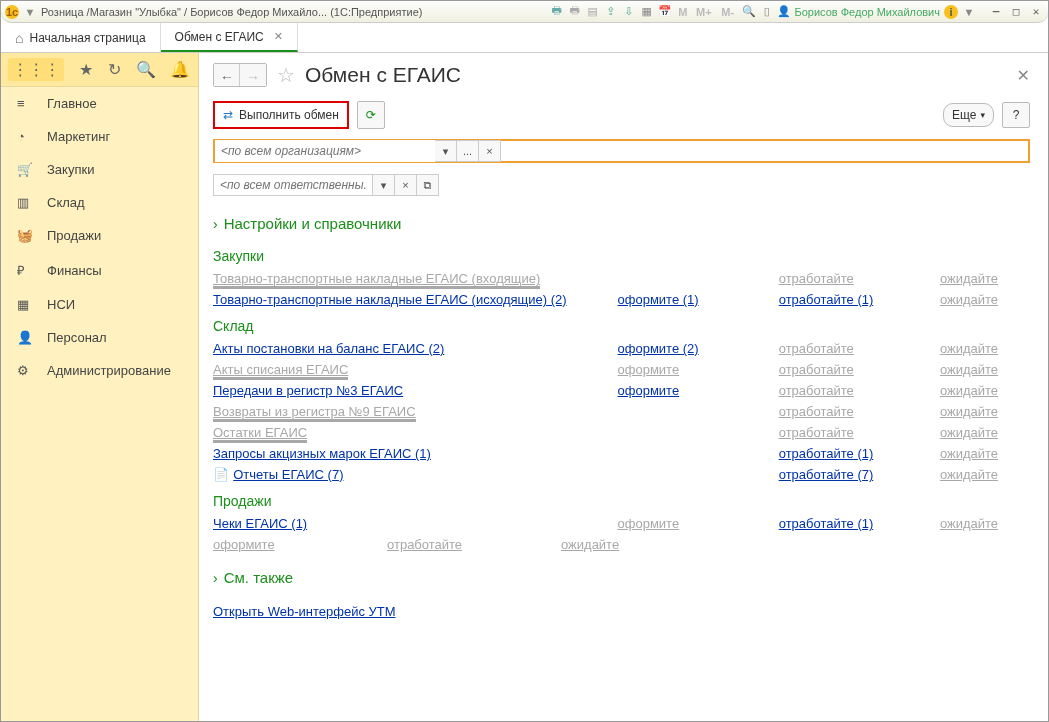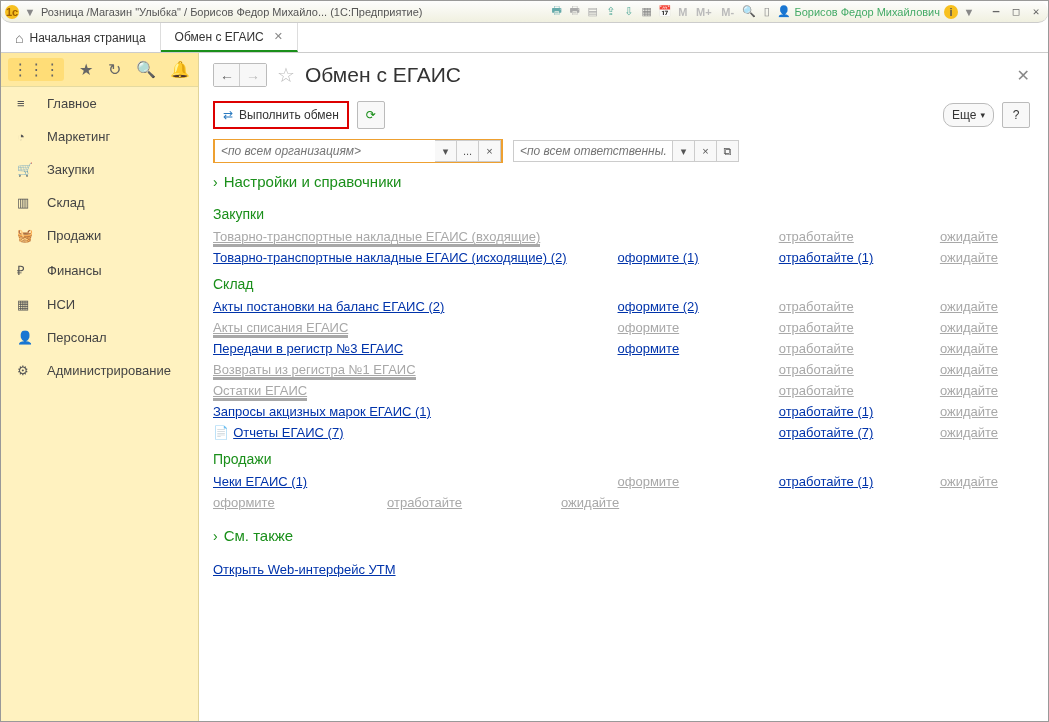--- a/index.html
+++ b/index.html
@@ -32,21 +32,21 @@
   .nav-btns button:last-child { border-right:none; color:#bbb;}
   .star { color:#bbb; font-size:20px;}
   .page-title { font-size:21px; color:#333;}
   .close-page { margin-left:auto; color:#888; font-size:16px;}
   .toolbar { display:flex; align-items:center; gap:8px; margin-bottom:10px;}
   .exec-btn { border:2px solid #d00; padding:4px 8px; display:flex; align-items:center; gap:6px; background:#fff; height:28px;}
   .exec-btn .ic { color:#2a7ac0;}
   .refresh-btn { width:28px; height:28px; border:1px solid #bbb; background:#f8f8f8; display:flex; align-items:center; justify-content:center; color:#1a8f1a; border-radius:2px;}
   .more-btn { margin-left:auto; border:1px solid #bbb; padding:4px 8px; background:#f8f8f8; border-radius:10px; display:flex; gap:4px; align-items:center;}
   .help-btn { border:1px solid #bbb; width:28px; height:26px; display:flex; align-items:center; justify-content:center; background:#f8f8f8; border-radius:2px;}
-  .filters { display:flex; gap:10px; margin-bottom:6px;}
+  .filters { display:flex; gap:10px; margin-bottom:14px;flex-direction:column;}
   .filter { display:flex; align-items:center; height:24px;}
   .filter.orange { border:2px solid #eea030;}
   .filter input { border:1px solid #ccc; height:22px; padding:0 6px; font-style:italic; color:#999; font-size:12px; outline:none;}
   .filter.orange input { border:none; width:220px;}
   .filter .mini { width:22px; height:22px; border:1px solid #ccc; border-left:none; background:#f8f8f8; display:flex; align-items:center; justify-content:center; color:#555; font-size:11px;}
   .filter2 input { width:160px;}
   .sect-h { color:#1a8f1a; font-size:15px; margin:4px 0 8px 0; display:flex; align-items:center; gap:6px;}
   .sect-h.top::before { content:"›"; color:#1a8f1a; font-size:14px;}
   .group-h { color:#1a8f1a; font-size:14px; margin:8px 0 4px 0;}
   .row { display:flex; padding:3px 0; font-size:13px;gap:44px;}
@@ -226,21 +226,21 @@
             <span class="c3"><a class="disabled">отработайте</a></span>
             <span class="c4"><a class="disabled">ожидайте</a></span>
           </div>
           <div class="row">
             <span class="c1"><a class="active-link">Передачи в регистр №3 ЕГАИС</a></span>
             <span class="c2"><a class="active-link">оформите</a></span>
             <span class="c3"><a class="disabled">отработайте</a></span>
             <span class="c4"><a class="disabled">ожидайте</a></span>
           </div>
           <div class="row">
-            <span class="c1"><a class="disabled">Возвраты из регистра №1 ЕГАИС</a></span>
+            <span class="c1"><a class="disabled">Возвраты из регистра №9 ЕГАИС</a></span>
             <span class="c2"></span>
             <span class="c3"><a class="disabled">отработайте</a></span>
             <span class="c4"><a class="disabled">ожидайте</a></span>
           </div>
           <div class="row">
             <span class="c1"><a class="disabled">Остатки ЕГАИС</a></span>
             <span class="c2"></span>
             <span class="c3"><a class="disabled">отработайте</a></span>
             <span class="c4"><a class="disabled">ожидайте</a></span>
           </div>

